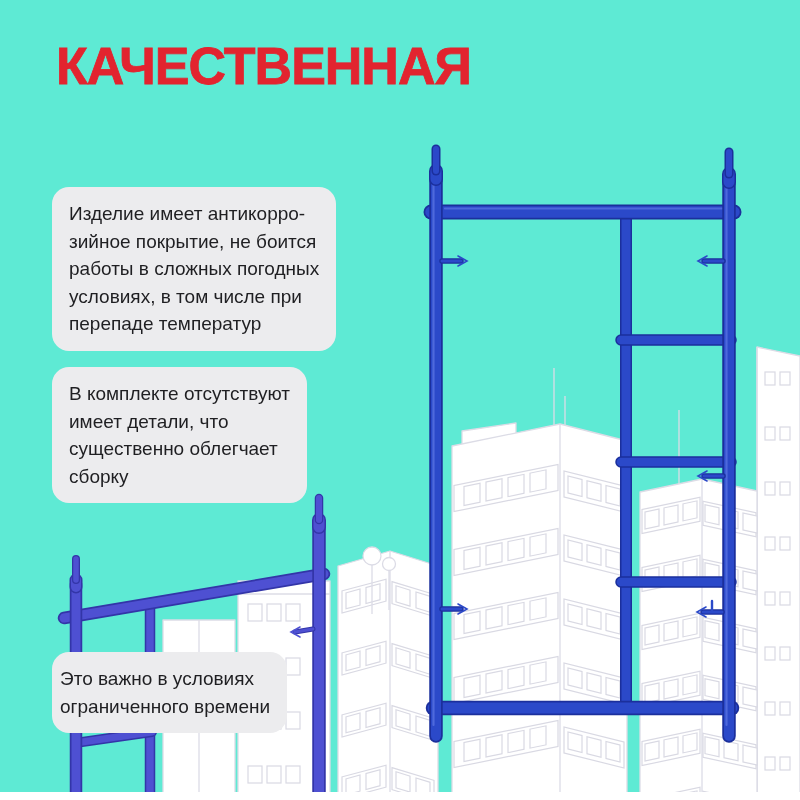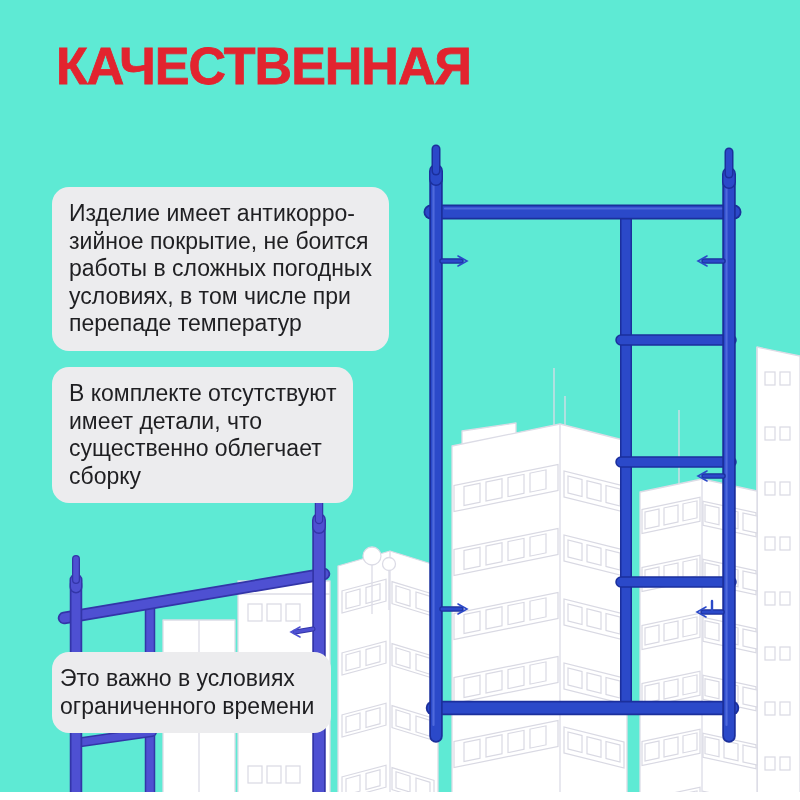--- a/index.html
+++ b/index.html
@@ -12,21 +12,21 @@
     position:absolute;left:56px;top:36px;margin:0;
     font-size:52px;font-weight:800;letter-spacing:-1px;
     color:#e2242f;-webkit-text-stroke:0.8px #e2242f;
     white-space:nowrap;
   }
 
   
   .callout{
     position:absolute;
     background:#ececee;border-radius:17px;
-    color:#1f1f22;font-size:23px;line-height:27.5px;
+    color:#1f1f22;font-size:19px;line-height:27.5px;
     padding:13px 17px;white-space:pre-line;width:max-content;
   }
   .callout-1{left:52px;top:187px;}
   .callout-2{left:52px;top:367px;}
   .callout-3{left:52px;top:652px;padding-left:8px;}
 
   
   .sky{fill:#ffffff;stroke:#dcdce6;stroke-width:1.3;stroke-linejoin:round;}
   .skyl{fill:none;stroke:#dcdce6;stroke-width:1.3;}
   .strip{fill:#ffffff;stroke:#d9d9e3;stroke-width:1.2;}

